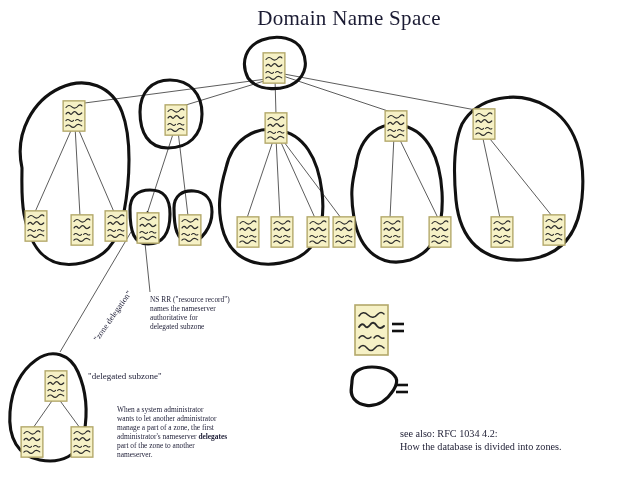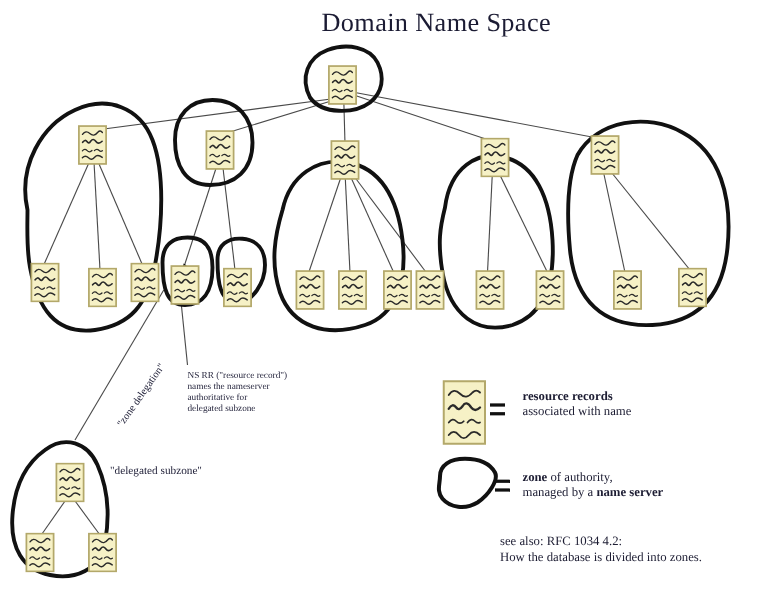--- a/index.html
+++ b/index.html
@@ -221,23 +221,25 @@
 
   <div class="txt zone-deleg" style="left:92px;top:338px;">"zone delegation"</div>
 
   <div class="txt note" style="left:150px;top:295px;width:120px;">NS RR ("resource record")
 names the nameserver
 authoritative for
 delegated subzone</div>
 
   <div class="txt lbl-delegated" style="left:88px;top:371px;">"delegated subzone"</div>
 
-
-  <div class="txt legend-txt" style="left:418px;top:312px;width:190px;"><span class="b" style="font-weight: bold;">resource records</span><span>
-associated with name</span></div>
-
-  <div class="txt legend-txt" style="left:418px;top:377px;width:195px;"><span class="b" style="font-weight: bold;">zone</span><span> of authority,
-managed by a </span><span class="b" style="font-weight: bold;">name server</span></div>
+  <div class="txt note" style="left:117px;top:405px;width:150px;"><span>When a system administrator
+wants to let another administrator
+manage a part of a zone, the first
+administrator's nameserver </span><span class="b" style="font-weight: bold;">delegates</span><span>
+part of the zone to another
+nameserver.</span></div>
+
+
 
   <div class="txt seealso" style="left:400px;top:427px;width:200px;">see also: RFC 1034 4.2:
 How the database is divided into zones.</div>
 
 </div>
 
 </body></html>

